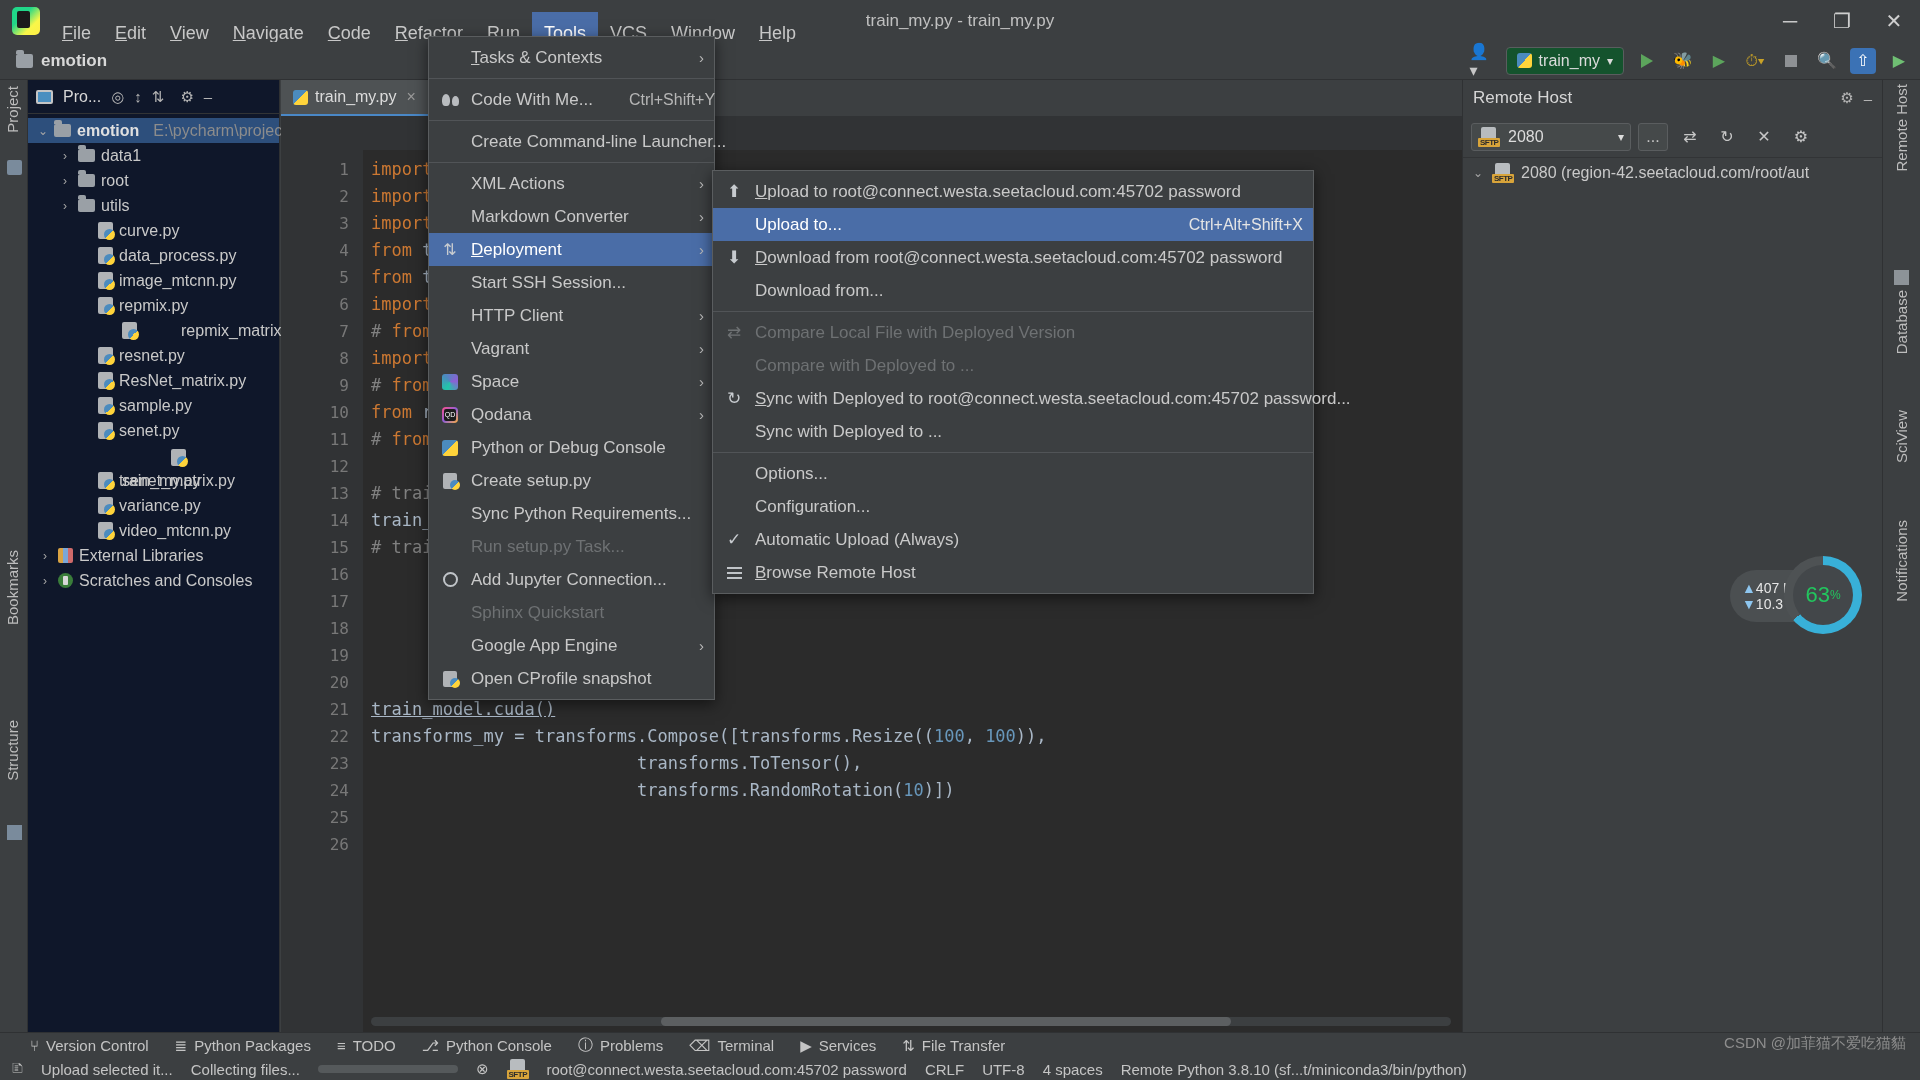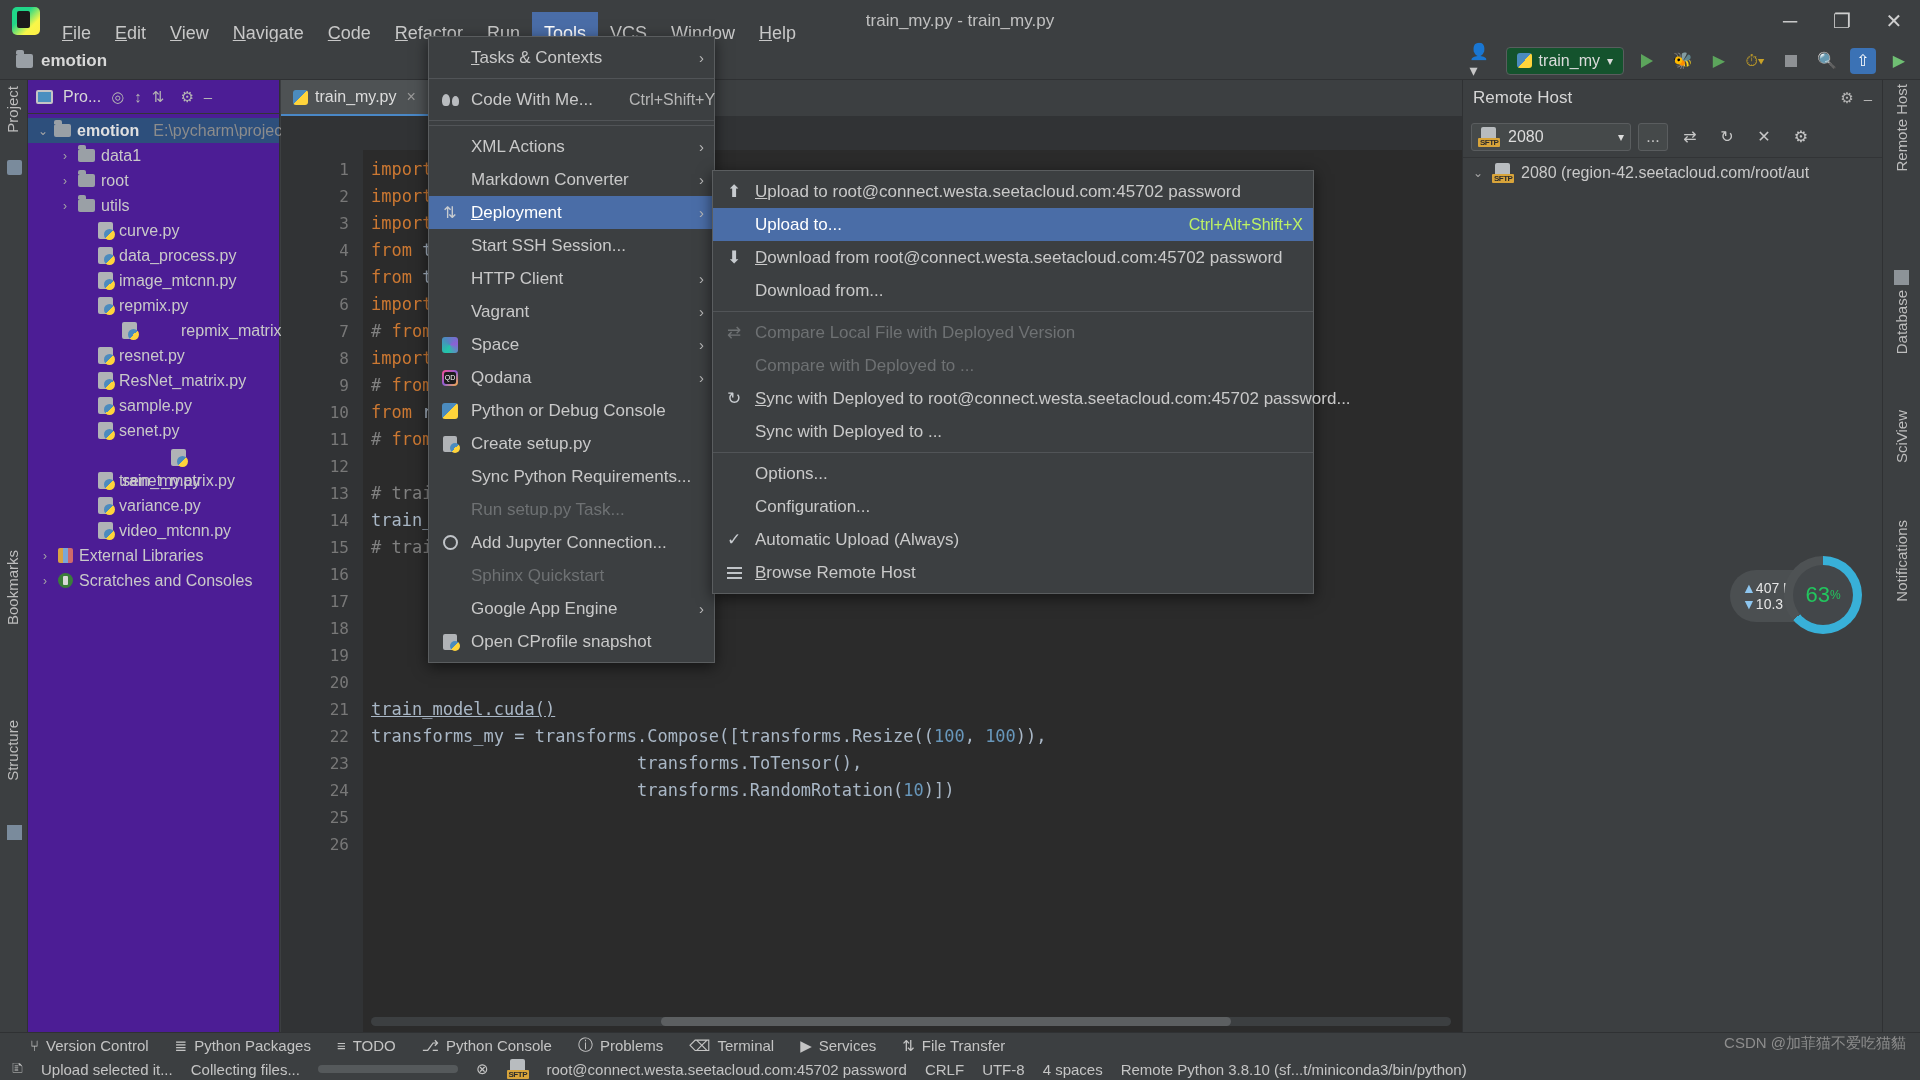--- a/index.html
+++ b/index.html
@@ -79,21 +79,21 @@
   }
   .vtext {
     writing-mode:vertical-rl; text-orientation:mixed; transform:rotate(180deg);
     font-size:15px; color:#bdbdbd; white-space:nowrap;
   }
   .stripe-item { position:absolute; left:4px; display:flex; flex-direction:column; align-items:center; gap:6px; }
 
   
   .project-panel {
     position:absolute; left:28px; top:80px; width:252px; height:952px;
-    background:#4c1d95; border-right:1px solid #2f3133;
+    background:#0f172a; border-right:1px solid #2f3133;
   }
   .panel-head {
     height:34px; display:flex; align-items:center; gap:10px; padding:0 8px;
     border-bottom:1px solid #323436;
   }
   .panel-title { font-size:16px; color:#d6d6d6; }
   .panel-ico { font-size:15px; color:#b4b4b4; }
   .tree { padding-top:4px; font-size:16px; }
   .tree-row {
     height:25px; display:flex; align-items:center; gap:6px; padding-left:10px;
@@ -185,21 +185,21 @@
   }
   .mrow {
     height:33px; display:flex; align-items:center; gap:10px; padding:0 10px 0 10px;
     font-size:17px; color:#c9c9c9; white-space:nowrap; position:relative;
   }
   .mrow.sel { background:#4a6da7; color:#fff; }
   .mrow.disabled{ color:#6e7173; }
   .mrow .ico { width:22px; display:flex; align-items:center; justify-content:center; flex:0 0 auto; }
   .mrow .lbl { flex:1; }
   .mrow .acc { color:#b6b6b6; font-size:16px; margin-left:26px;}
-  .mrow.sel .acc { color:#bef264; }
+  .mrow.sel .acc { color:#e5e5e5; }
   .mrow .arr { margin-left:18px; color:#b9b9b9; font-size:15px; }
   .msep { height:1px; background:#515457; margin:4px 0; }
   .ul { text-decoration:underline; }
 
   
   .ico-people{ width:17px;height:14px;position:relative;}
   .ico-people::before,.ico-people::after{content:"";position:absolute;border-radius:50% 50% 40% 40%;background:#b9bcbf;}
   .ico-people::before{left:0;top:1px;width:8px;height:12px;}
   .ico-people::after{right:0;top:3px;width:7px;height:10px;}
   .ico-updown{ font-size:16px; color:#c8ccd0;}
@@ -568,20 +568,24 @@
       </div>
       <div class="msep"></div>
       <div class="mrow">
         <span class="ico">
           <span class="ico-people"></span>
         </span>
         <span class="lbl">Code With Me...</span>
         <span class="acc">Ctrl+Shift+Y</span>
       </div>
       <div class="msep"></div>
+      <div class="mrow">
+        <span class="ico"></span>
+        <span class="lbl">Create Command-line Launcher...</span>
+      </div>
       <div class="msep"></div>
       <div class="mrow">
         <span class="ico"></span>
         <span class="lbl">XML Actions</span>
         <span class="arr">›</span>
       </div>
       <div class="mrow">
         <span class="ico"></span>
         <span class="lbl">Markdown Converter</span>
         <span class="arr">›</span>

